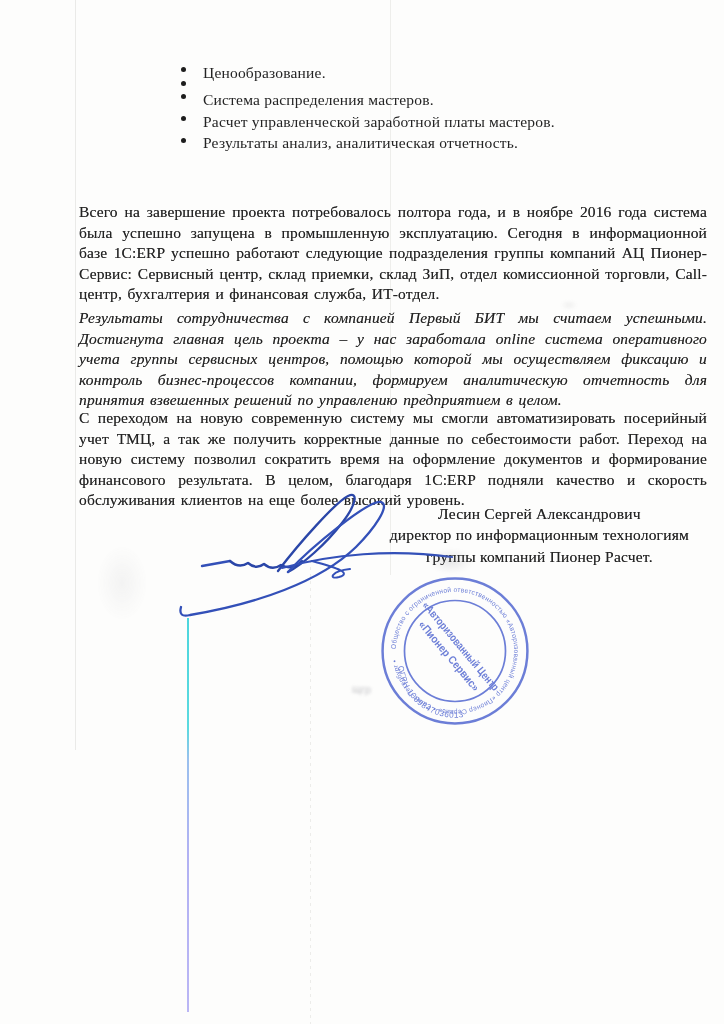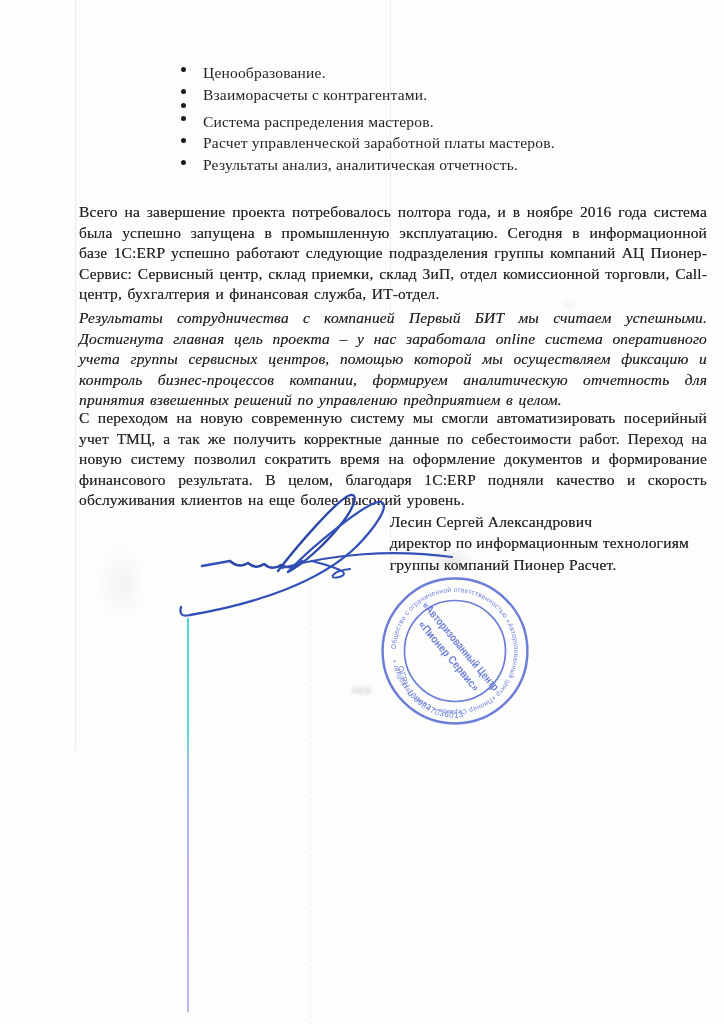--- a/index.html
+++ b/index.html
@@ -35,24 +35,23 @@
     font-size:15.5px;line-height:20.6px;text-align:justify;
     letter-spacing:.15px;word-spacing:1.5px;
     text-shadow:0 0 .4px rgba(45,45,45,.65);
   }
   .p1{top:186px;}
   .p2{top:292px;font-style:italic;}
   .p3{top:392px;}
   
   .sig-block{
     position:absolute;right:35px;top:503px;
-    font-size:15.5px;line-height:21.3px;text-align:left;
+    font-size:15.5px;line-height:21.3px;text-align:center;
     letter-spacing:.2px;
     text-shadow:0 0 .4px rgba(45,45,45,.65);
-    margin-top:8px;
   }
   
   .signature{position:absolute;left:160px;top:472px;width:300px;height:160px;}
   .signature path{fill:none;stroke-linecap:round;stroke-linejoin:round;}
   
   .streak{
     position:absolute;left:187px;top:618px;width:2px;height:394px;
     background:linear-gradient(#3ad2da 0%, #49d6dc 28%, #8fb9ec 36%, #a9a9f2 60%, #b3aef4 100%);
     opacity:.9;
   }
@@ -80,24 +79,20 @@
 <div class="page">
 
   <div class="fold fold-a"></div>
   <div class="fold fold-b"></div>
   <div class="fold fold-c"></div>
 
   <ul class="bullets">
     <li>
         <span class="dot"></span>
         <span>Ценообразование.</span>
-      </li>
-    <li>
-        <span class="dot"></span>
-        <span>Взаиморасчеты с контрагентами.</span>
       </li>
     <li>
         <span class="dot"></span>
       </li>
     <li>
         <span class="dot"></span>
         <span>Система распределения мастеров.</span>
       </li>
     <li>
         <span class="dot"></span>

